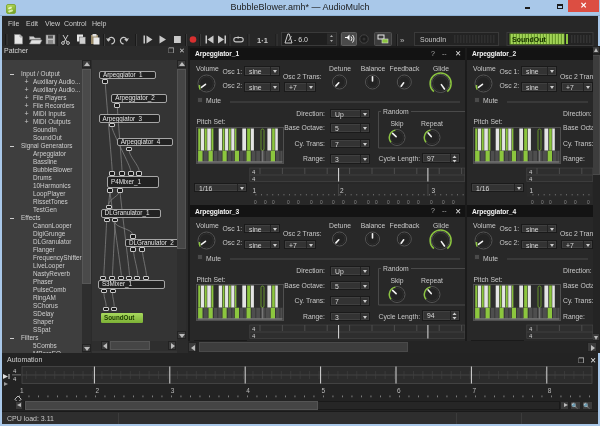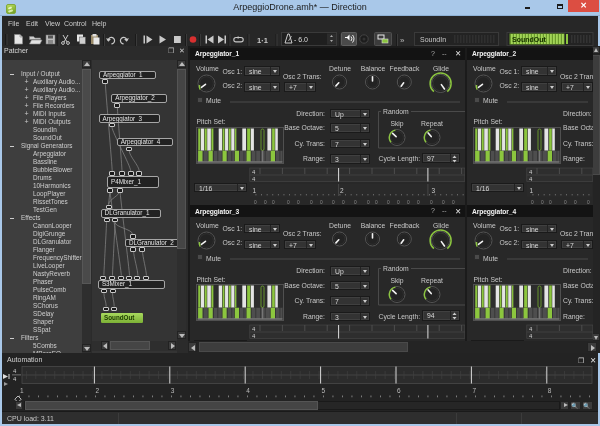--- a/index.html
+++ b/index.html
@@ -49,21 +49,21 @@
 #automation{position:absolute;left:0;top:337px;width:596px;height:58px;background:#232323;}
 
 #statusbar{position:absolute;left:0;top:395px;width:596px;height:13px;background:#2e2e2e;border-top:1px solid #1a1a1a;}
 .node{position:absolute;background:#222222;border:1px solid #a6a6a6;border-radius:2px;
  color:#e4e4e4;font-size:6.3px;line-height:7px;white-space:nowrap;overflow:hidden;}
 .tab{position:absolute;background:#1a1a1a;border:1px solid #c8c8c8;border-radius:1px;}
 </style>
 </head>
 <body>
 <div id="win">
-  <div id="titletext">ArpeggioDrone.amh* — Direction</div>
+  <div id="titletext">BubbleBlower.amh* — AudioMulch</div>
   <div id="appicon"></div>
   <div id="minbtn"></div>
     <div id="maxbtn"></div>
   <div id="closebtn">✕</div>
   <div style="position:absolute;left:0;top:14.5px;width:600px;height:1.5px;background:#8fb2d6"></div>
   <div id="app">
     <div id="menubar">
       <span style="left:6px">File</span>
         <span style="left:24px">Edit</span>
       <span style="left:43px">View</span>

